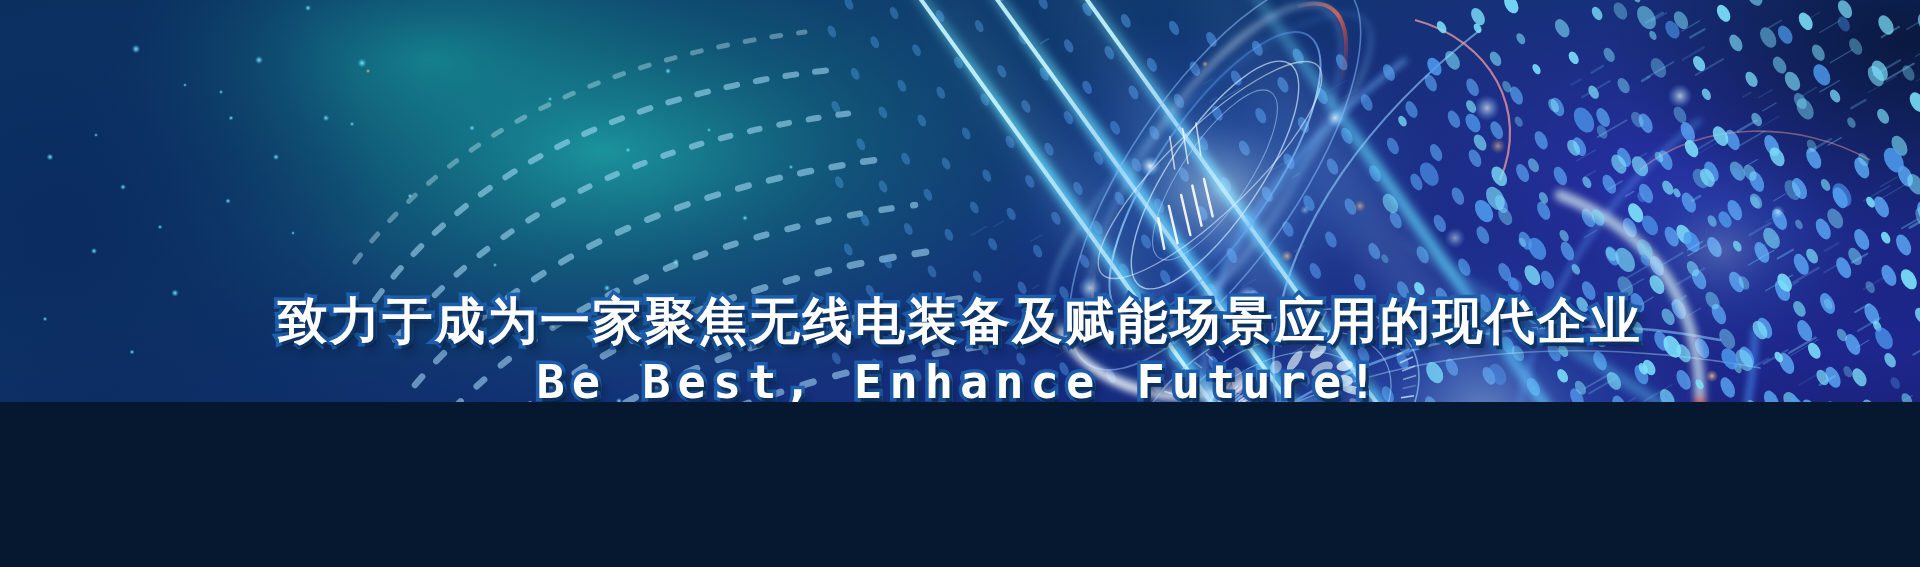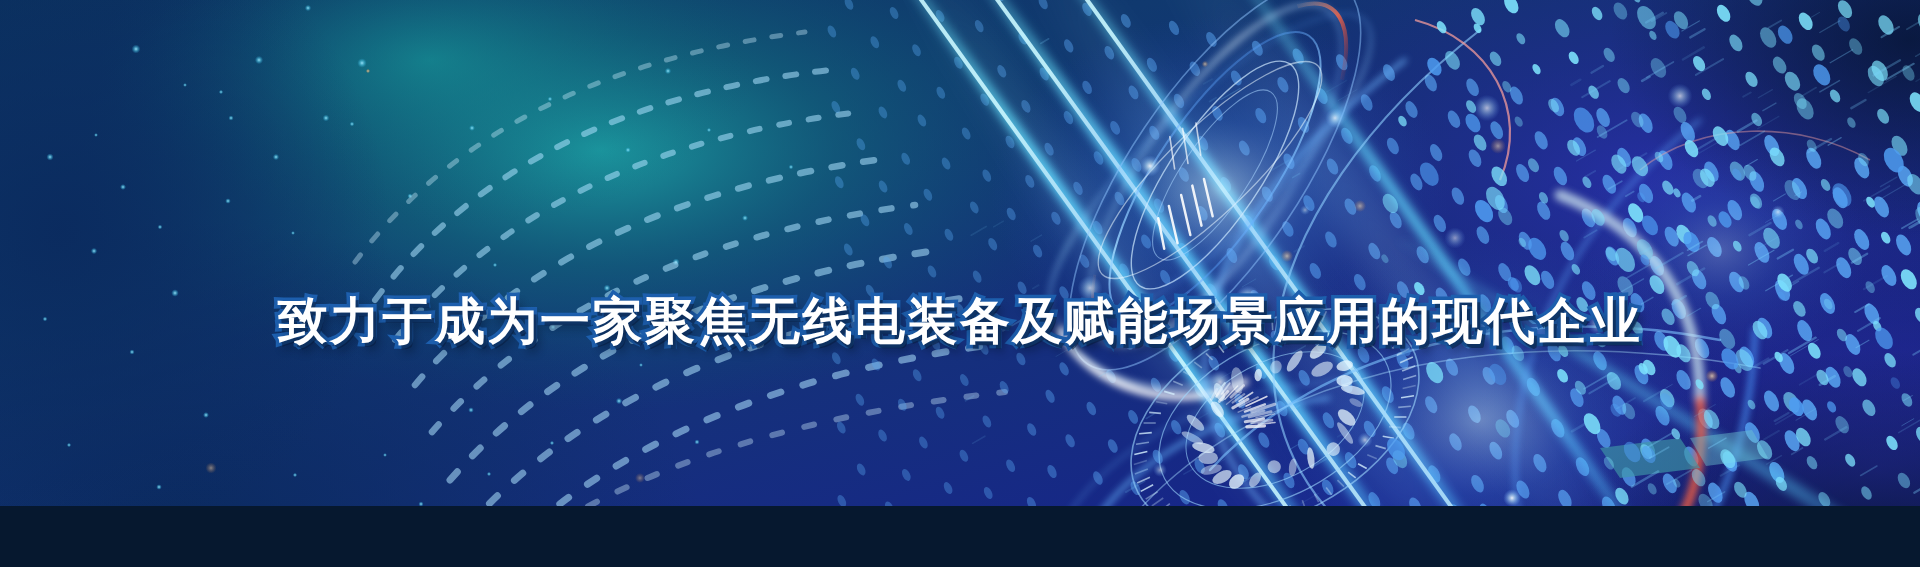--- a/index.html
+++ b/index.html
@@ -1,19 +1,19 @@
 <!DOCTYPE html>
 <html><head>
 <meta charset="utf-8">
 <title>Banner</title>
 <style>
   html,body{margin:0;padding:0;background:#06182f;}
   #stage{
     position:relative;
-    width:1920px;height:506px;
+    width:1920px;height:402px;
     overflow:hidden;
     font-family:"Liberation Sans", sans-serif;
   }
   .layer{position:absolute;inset:0;}
   .layer.svg svg{display:block;width:1920px;height:567px;}
 
   
   #text-block{
     position:absolute;
     left:0;right:0;
@@ -1291,15 +1291,16 @@
           <line x1="1181.1" y1="297.1" x2="1189.5" y2="292.2" stroke-width="0.8" opacity="0.39"></line>
           <line x1="1204.7" y1="471.0" x2="1225.1" y2="459.1" stroke-width="0.8" opacity="0.22"></line>
           <line x1="1290.6" y1="448.9" x2="1298.2" y2="444.5" stroke-width="1.1" opacity="0.37"></line>
           <line x1="1213.0" y1="382.9" x2="1232.6" y2="371.5" stroke-width="0.9" opacity="0.21"></line>
         </g>
   </svg>
   </div>
 
   <div id="text-block">
     <span class="headline" id="headline-cn">致力于成为一家聚焦无线电装备及赋能场景应用的现代企业</span>
+    <span class="headline" id="headline-en">Be Best, Enhance Future!</span>
   </div>
 
 </div>
 
 </body></html>

